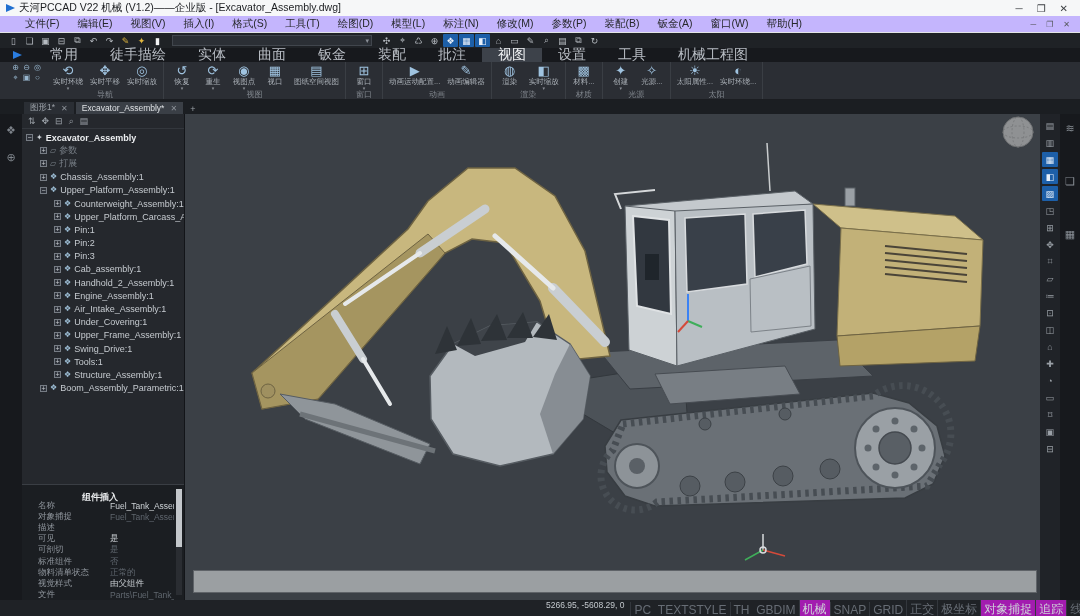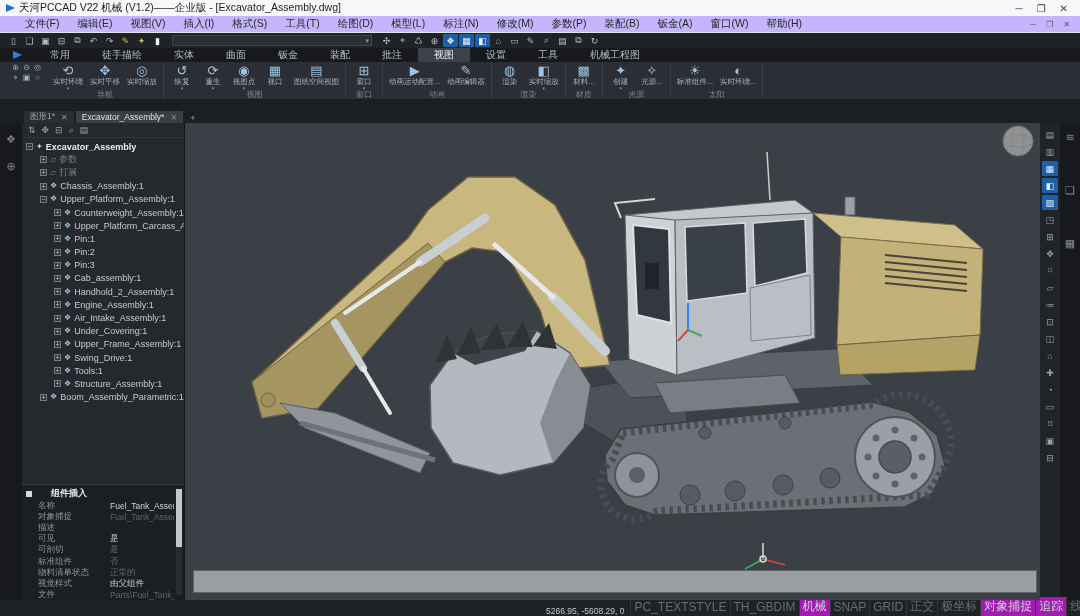--- a/index.html
+++ b/index.html
@@ -26,38 +26,38 @@
   .qat .qicon.colored { color:#dfb53e; }
   .qat .qicon.swatch { color:#f2f3f4; }
   .qat .qicon.active { background:#1d5fa8; color:#e8f0fa; border-radius:1px; }
   .qat .combo { width:200px; height:11px; background:#2b2f35; border:1px solid #41464d; margin:0 6px; display:flex; align-items:center; justify-content:flex-end; }
   .qat .combo span { font-size:7px; color:#8b9097; padding-right:2px; }
 
   
   .ribbontabs { height:14px; background:#17191d; display:flex; align-items:center; flex:none; }
   .rlogo { width:26px; height:12px; display:flex; align-items:center; justify-content:center; margin:0 4px; }
   .rlogo .logo-tri { border-left-color:#2b7de0; margin:0; }
-  .rtab { font-size:10px; color:#b9bec5; padding:1px 16px; height:14px; display:flex; align-items:center; }
+  .rtab { font-size:14px; color:#b9bec5; padding:1px 16px; height:14px; display:flex; align-items:center; }
   .rtab.active { background:#3d424a; color:#f0f2f4; }
 
   
   .ribbon { height:38px; background:#2b2e34; display:flex; align-items:stretch; flex:none; padding-left:4px; border-bottom:1px solid #1b1d21; }
   .rgroup { display:flex; flex-direction:column; padding:1px 6px 0 6px; border-right:1px solid #3a3e44; }
   .rgroup .btnrow { display:flex; gap:7px; flex:1; align-items:flex-start; }
   .rgroup .glabel { font-size:8px; color:#80868d; text-align:center; line-height:9px; }
   .rbtn { display:flex; flex-direction:column; align-items:center; width:auto; min-width:24px; }
   .rbtn .glyph { font-size:13px; line-height:15px; color:#b9c438; }
   .rbtn .glyph { color:#9fc3e0; }
   .rbtn .blabel { font-size:7.5px; color:#aab0b7; line-height:8px; white-space:nowrap; }
   .rbtn .caret { font-size:5px; color:#8b9097; line-height:4px; }
   .zoomgrid { display:grid; grid-template-columns:repeat(3,11px); grid-auto-rows:10px; align-content:center; margin-right:4px; }
   .zoomgrid span { font-size:8px; color:#98b7cf; text-align:center; line-height:10px; }
 
   
-  .doctabs { height:23px; background:#1b1e22; display:flex; align-items:flex-end; padding-left:24px; flex:none; gap:2px; }
+  .doctabs { height:14px; background:#1b1e22; display:flex; align-items:flex-end; padding-left:24px; flex:none; gap:2px; }
   .dtab { height:12px; background:#2a2e34; color:#9aa0a7; font-size:8.5px; display:flex; align-items:center; padding:0 6px; gap:6px; }
   .dtab.active { background:#3a3f46; color:#dde0e3; }
   .dtab .x { font-size:8px; color:#8b9097; }
   .dplus { color:#9aa0a7; font-size:9px; padding:0 5px; }
 
   
   .workrow { flex:1; display:flex; min-height:0; }
   .leftstrip { width:22px; background:#17191d; flex:none; display:flex; flex-direction:column; align-items:center; padding-top:10px; gap:14px; }
   .leftstrip span { color:#7e848b; font-size:11px; }
 
@@ -67,21 +67,21 @@
   .tree { flex:1; overflow:hidden; padding-top:2px; }
   .trow { height:13.2px; display:flex; align-items:center; gap:3px; white-space:nowrap; }
   .trow .exp { width:7px; height:7px; border:1px solid #767c84; background:#2e323a; color:#c9cdd2; font-size:7px; line-height:5px; text-align:center; flex:none; }
   .trow .nicon { font-size:8px; line-height:8px; flex:none; }
   .trow .nlabel { font-size:9px; color:#c6cbd0; }
   .trow.bold .nlabel { color:#eceef0; font-weight:bold; }
   .trow.dim .nlabel { color:#7b828a; }
 
   
   .props { height:116px; background:#1b1e22; border-top:1px solid #3a3e44; flex:none; position:relative; padding:2px 10px 0 4px; }
-  .props .phead { display:flex; align-items:center; gap:19px; height:13px; }
+  .props .phead { display:flex; align-items:center; gap:4px; height:13px;flex-direction:column; }
   .props .phead .sq { width:6px; height:6px; background:#d7dade; }
   .props .phead .ptitle { font-size:9px; color:#e8eaec; font-weight:bold; }
   .prow { display:flex; height:11.2px; align-items:center; padding-left:12px; }
   .prow .plabel { width:72px; font-size:8.5px; color:#8f959c; flex:none; }
   .prow .pval { font-size:8.5px; color:#ccd1d5; white-space:nowrap; overflow:hidden; }
   .prow.dim .pval { color:#5f666e; }
   .props .pscroll { position:absolute; right:2px; top:4px; width:6px; height:106px; background:#2a2d32; }
   .props .pthumb { width:6px; height:58px; background:#c3c7cb; }
 
   
@@ -91,21 +91,21 @@
 
   
   .rightcol { width:40px; flex:none; display:flex; }
   .rinner { width:20px; background:#202328; display:flex; flex-direction:column; align-items:center; padding-top:4px; gap:2px; }
   .rinner span { width:16px; height:15px; display:flex; align-items:center; justify-content:center; font-size:9px; color:#9aa0a7; }
   .rinner span.active { background:#1d5fa8; color:#e8f0fa; border-radius:1px; }
   .router { width:20px; background:#17191d; display:flex; flex-direction:column; align-items:center; padding-top:8px; gap:40px; }
   .router span { font-size:11px; color:#878d94; }
 
   
-  .statusbar { height:16px; background:#1f2226; display:flex; align-items:flex-end; flex:none; padding:0 6px; }
+  .statusbar { height:16px; background:#1f2226; display:flex; align-items:flex-start; flex:none; padding:0 6px; }
   .coords { margin-left:540px; font-size:8.5px; color:#c3c8cd; white-space:nowrap; }
   .sfields { display:flex; align-items:center; margin-left:6px; }
   .sfield { font-size:12px; color:#676d75; padding:1px 3px; border-left:1px solid #33373d; white-space:nowrap; }
   .sfield.on { color:#ced3d8; background:#a21caf; }
 </style>
 </head>
 <body>
 
 <div class="app">
 
@@ -318,21 +318,21 @@
               <span class="glyph">✧</span>
               <span class="blabel">光源...</span>
             </div>
           </div>
           <div class="glabel">光源</div>
         </div>
         <div class="rgroup">
           <div class="btnrow">
             <div class="rbtn">
               <span class="glyph">☀</span>
-              <span class="blabel">标准组件...</span>
+              <span class="blabel">太阳属性...</span>
             </div>
             <div class="rbtn">
               <span class="glyph">◐</span>
               <span class="blabel">实时环绕...</span>
             </div>
           </div>
           <div class="glabel">太阳</div>
         </div>
       </div>
   </div>

